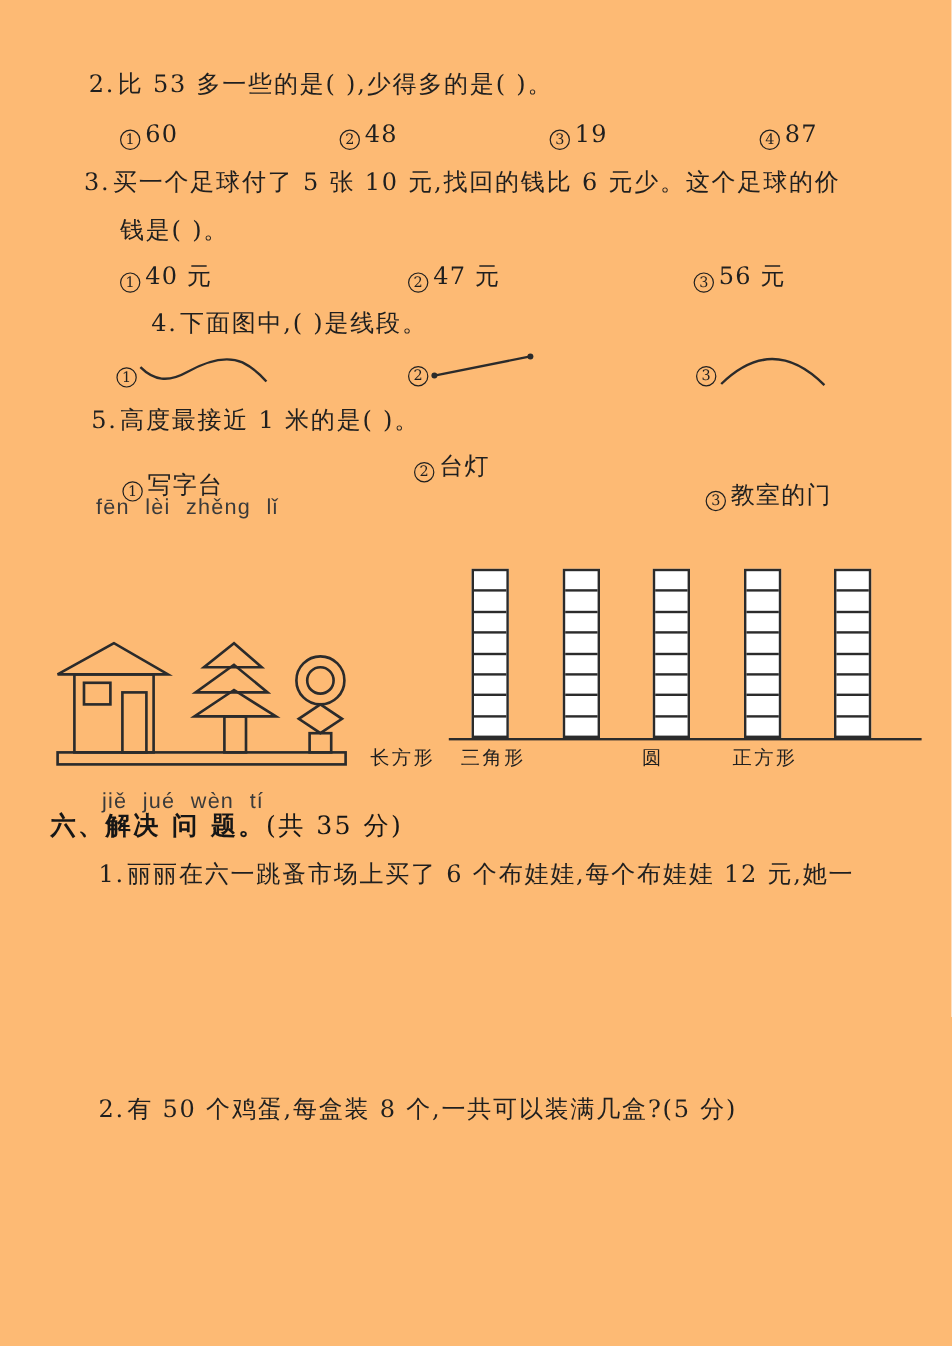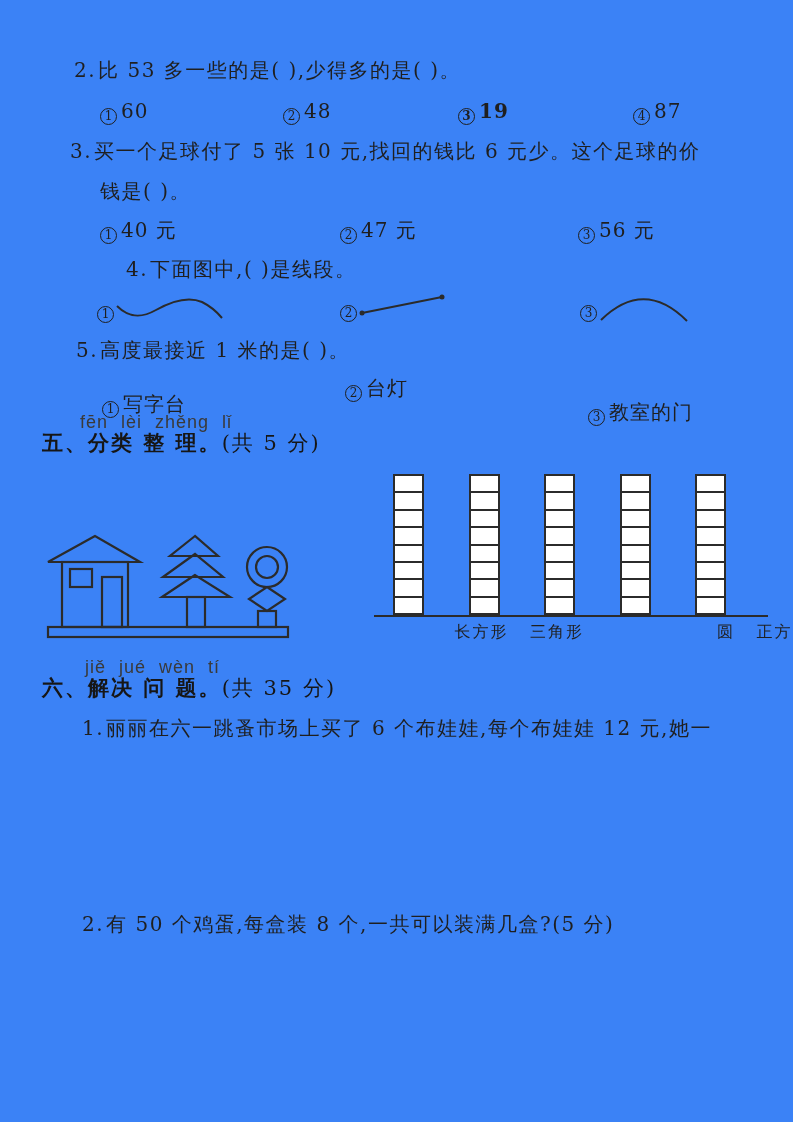--- a/index.html
+++ b/index.html
@@ -1,20 +1,20 @@
 <!DOCTYPE html>
 <html><head>
 <meta charset="utf-8">
 <style>
   html, body { margin: 0; padding: 0; background: #ffffff; }
   .page {
     position: relative;
     width: 793px;
     height: 1122px;
-    background: #3b82f6;
+    background: #fdba74;
     overflow: hidden;
     color: #1f1f1f;
     font-family: "DejaVu Serif", serif;
   }
   .qline {
     position: absolute;
     font-size: 20px;
     letter-spacing: 1.5px;
     white-space: nowrap;
     color: #1f1f1f;
@@ -74,36 +74,36 @@
     display: flex;
     flex-direction: column;
   }
   .tcell { flex: 1; border-bottom: 2px solid #2b2b2b; }
   .tcell.last { border-bottom: none; }
   .taxis { position: absolute; top: 143px; left: 0; width: 394px; height: 2px; background: #2b2b2b; }
   .tlabel {
     position: absolute;
     top: 150px;
     width: 200px;
-    text-align: right;
+    text-align: left;
     font-size: 16px;
     letter-spacing: 2px;
     white-space: nowrap;
     color: #1f1f1f;
   }
 </style>
 </head>
 <body>
 
 <div class="page">
 
   <div class="qline" style="left:74px; top:57px;"><span class="qnum">2.</span><span>比 53 多一些的是(      ),少得多的是(      )。</span></div>
   <span class="opt" style="left:100px; top:99px;"><span class="circ">1</span><span>60</span></span>
   <span class="opt" style="left:283px; top:99px;"><span class="circ">2</span><span>48</span></span>
-  <span class="opt" style="left:458px; top:99px;font-weight:bold;"><span class="circ">3</span><span>19</span></span>
+  <span class="opt" style="left:458px; top:99px;"><span class="circ">3</span><span>19</span></span>
   <span class="opt" style="left:633px; top:99px;"><span class="circ">4</span><span>87</span></span>
 
   <div class="qline" style="left:70px; top:138px;"><span class="qnum">3.</span><span>买一个足球付了 5 张 10 元,找回的钱比 6 元少。这个足球的价</span></div>
   <div class="qline" style="left:100px; top:178px;">钱是(      )。</div>
   <span class="opt" style="left:100px; top:217px;"><span class="circ">1</span><span>40 元</span></span>
   <span class="opt" style="left:340px; top:217px;"><span class="circ">2</span><span>47 元</span></span>
   <span class="opt" style="left:578px; top:217px;"><span class="circ">3</span><span>56 元</span></span>
 
   <div class="qline" style="left:86px; top:256px;margin-left:40px;"><span class="qnum">4.</span><span>下面图中,(      )是线段。</span></div>
   <span class="opt" style="left:97px; top:297px;"><span class="circ">1</span></span>
@@ -120,21 +120,20 @@
   <svg class="figure" style="left:598px; top:290px;" width="92" height="34" viewBox="0 0 92 34">
     <path d="M3,30 Q46,-12 89,31" fill="none" stroke="#2b2b2b" stroke-width="2"></path>
   </svg>
 
   <div class="qline" style="left:76px; top:337px;"><span class="qnum">5.</span><span>高度最接近 1 米的是(      )。</span></div>
   <span class="opt" style="left:102px; top:375px;margin-top:16px;"><span class="circ">1</span><span>写字台</span></span>
   <span class="opt" style="left:345px; top:375px;"><span class="circ">2</span><span>台灯</span></span>
   <span class="opt" style="left:588px; top:375px;margin-top:24px;"><span class="circ">3</span><span>教室的门</span></span>
 
   <div class="pinyin" style="left:80px; top:412px;">fēn lèi zhěng lǐ</div>
-  <div class="section-title" style="left:42px; top:429px;"><span>五、分类 整 理。</span><span class="points">(共 5 分)</span></div>
 
   <svg class="figure" style="left:45px; top:524px;" width="250" height="120" viewBox="0 0 250 120">
     <g fill="none" stroke="#2b2b2b" stroke-width="2.2" stroke-linejoin="miter">
       <rect x="3" y="103" width="240" height="10"></rect>
       <rect x="17" y="38" width="66" height="65"></rect>
       <polygon points="50,12 3,38 95,38"></polygon>
       <rect x="25" y="45" width="22" height="18"></rect>
       <rect x="57" y="53" width="20" height="50"></rect>
       <polygon points="150,12 125,32 173,32"></polygon>
       <polygon points="150,30 118,53 178,53"></polygon>

